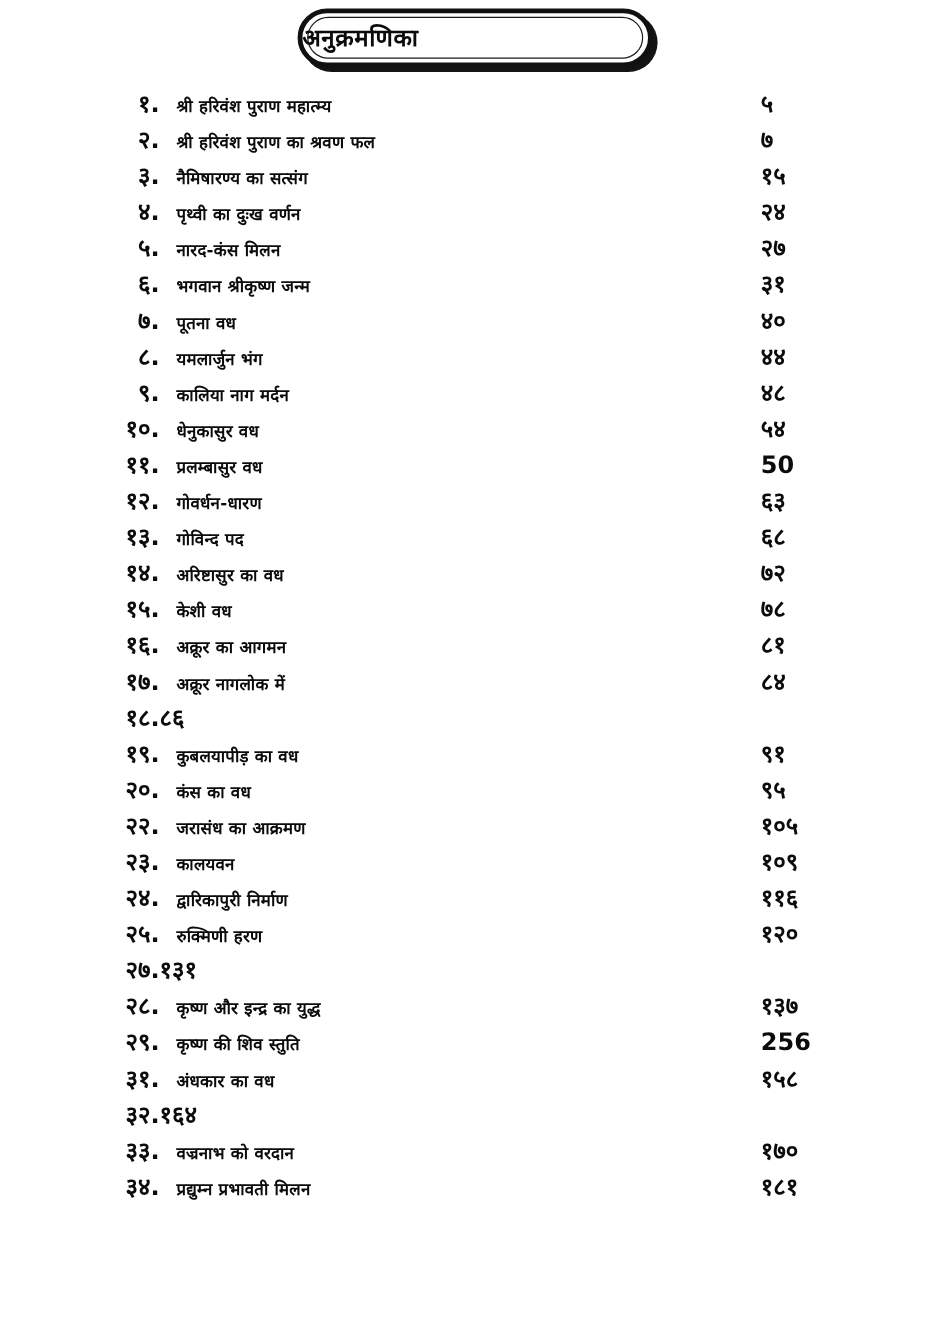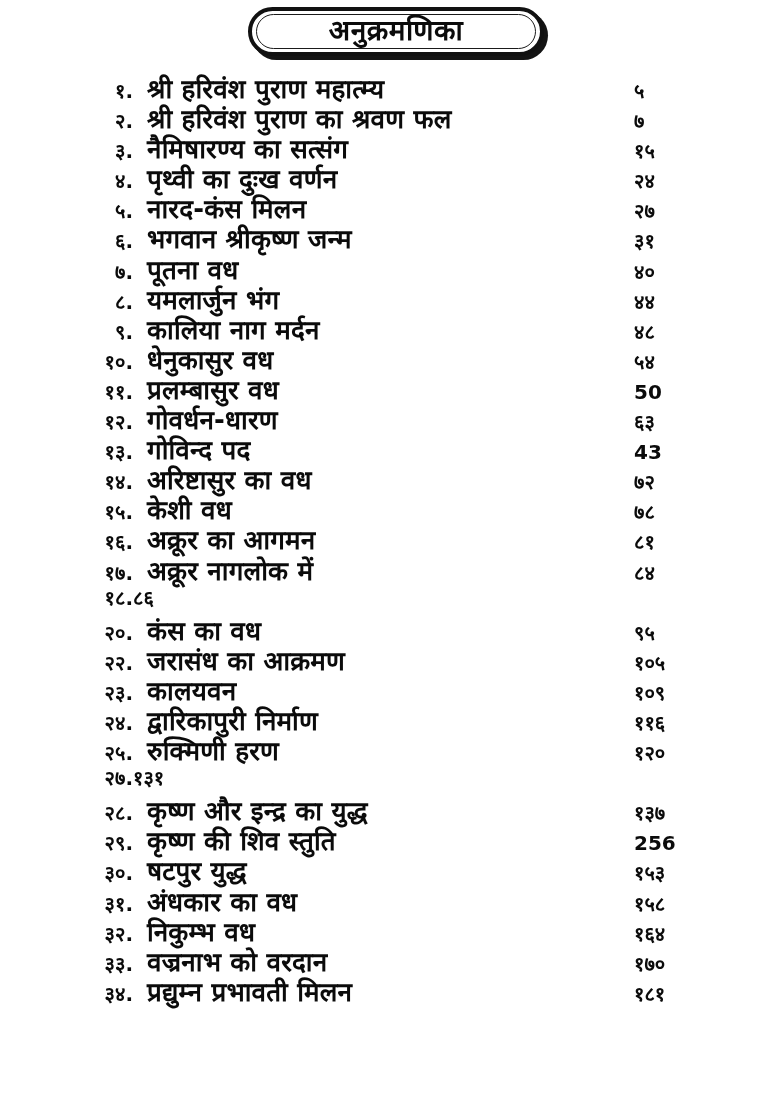--- a/index.html
+++ b/index.html
@@ -43,23 +43,22 @@
     border: 1px solid #1a1a1a;
     border-radius: 22px;
     box-sizing: border-box;
   }
   .title-text {
     position: absolute;
     left: 0;
     right: 0;
     top: 50%;
     transform: translateY(-52%);
-    text-align: center;
-    font-family: "DejaVu Sans", "Liberation Sans", sans-serif;
-    font-size: 28px;
+    font-family: "DejaVu Sans", "Liberation Sans", sans-serif;
+    font-size: 20px;
     font-weight: 700;
     letter-spacing: 0.5px;
     line-height: 1;
     white-space: nowrap;
   }
 
   
   .toc {
     position: absolute;
     left: 0;
@@ -79,21 +78,21 @@
     font-family: "DejaVu Sans", "Liberation Sans", sans-serif;
     font-size: 20px;
     font-weight: 700;
     line-height: 1;
     white-space: nowrap;
   }
   .col-title {
     flex: 0 0 487px;
     padding-left: 14px;
     font-family: "DejaVu Sans", "Liberation Sans", sans-serif;
-    font-size: 26px;
+    font-size: 14px;
     font-weight: 700;
     line-height: 1;
     white-space: nowrap;
     letter-spacing: 0.2px;
   }
   .col-page {
     flex: 0 0 140px;
     text-align: left;
     font-family: "DejaVu Sans", "Liberation Sans", sans-serif;
     font-size: 20px;
@@ -169,21 +168,21 @@
       <div class="col-page">50</div>
     </div>
     <div class="toc-row">
       <div class="col-num">१२.</div>
       <div class="col-title">गोवर्धन-धारण</div>
       <div class="col-page">६३</div>
     </div>
     <div class="toc-row">
       <div class="col-num">१३.</div>
       <div class="col-title">गोविन्द पद</div>
-      <div class="col-page">43</div>
+      <div class="col-page">६८</div>
     </div>
     <div class="toc-row">
       <div class="col-num">१४.</div>
       <div class="col-title">अरिष्टासुर का वध</div>
       <div class="col-page">७२</div>
     </div>
     <div class="toc-row">
       <div class="col-num">१५.</div>
       <div class="col-title">केशी वध</div>
       <div class="col-page">७८</div>
@@ -196,20 +195,25 @@
     <div class="toc-row">
       <div class="col-num">१७.</div>
       <div class="col-title">अक्रूर नागलोक में</div>
       <div class="col-page">८४</div>
     </div>
     <div class="toc-row">
       <div class="col-num">१८.</div>
       <div class="col-page">८६</div>
     </div>
     <div class="toc-row">
+      <div class="col-num">१९.</div>
+      <div class="col-title">कुबलयापीड़ का वध</div>
+      <div class="col-page">९१</div>
+    </div>
+    <div class="toc-row">
       <div class="col-num">२०.</div>
       <div class="col-title">कंस का वध</div>
       <div class="col-page">९५</div>
     </div>
     <div class="toc-row">
       <div class="col-num">२२.</div>
       <div class="col-title">जरासंध का आक्रमण</div>
       <div class="col-page">१०५</div>
     </div>
     <div class="toc-row">
@@ -235,32 +239,26 @@
       <div class="col-num">२८.</div>
       <div class="col-title">कृष्ण और इन्द्र का युद्ध</div>
       <div class="col-page">१३७</div>
     </div>
     <div class="toc-row">
       <div class="col-num">२९.</div>
       <div class="col-title">कृष्ण की शिव स्तुति</div>
       <div class="col-page">256</div>
     </div>
     <div class="toc-row">
-      <div class="col-num">३०.</div>
-      <div class="col-title">षटपुर युद्ध</div>
-      <div class="col-page">१५३</div>
-    </div>
-    <div class="toc-row">
       <div class="col-num">३१.</div>
       <div class="col-title">अंधकार का वध</div>
       <div class="col-page">१५८</div>
     </div>
     <div class="toc-row">
       <div class="col-num">३२.</div>
-      <div class="col-title">निकुम्भ वध</div>
       <div class="col-page">१६४</div>
     </div>
     <div class="toc-row">
       <div class="col-num">३३.</div>
       <div class="col-title">वज्रनाभ को वरदान</div>
       <div class="col-page">१७०</div>
     </div>
     <div class="toc-row">
       <div class="col-num">३४.</div>
       <div class="col-title">प्रद्युम्न प्रभावती मिलन</div>

